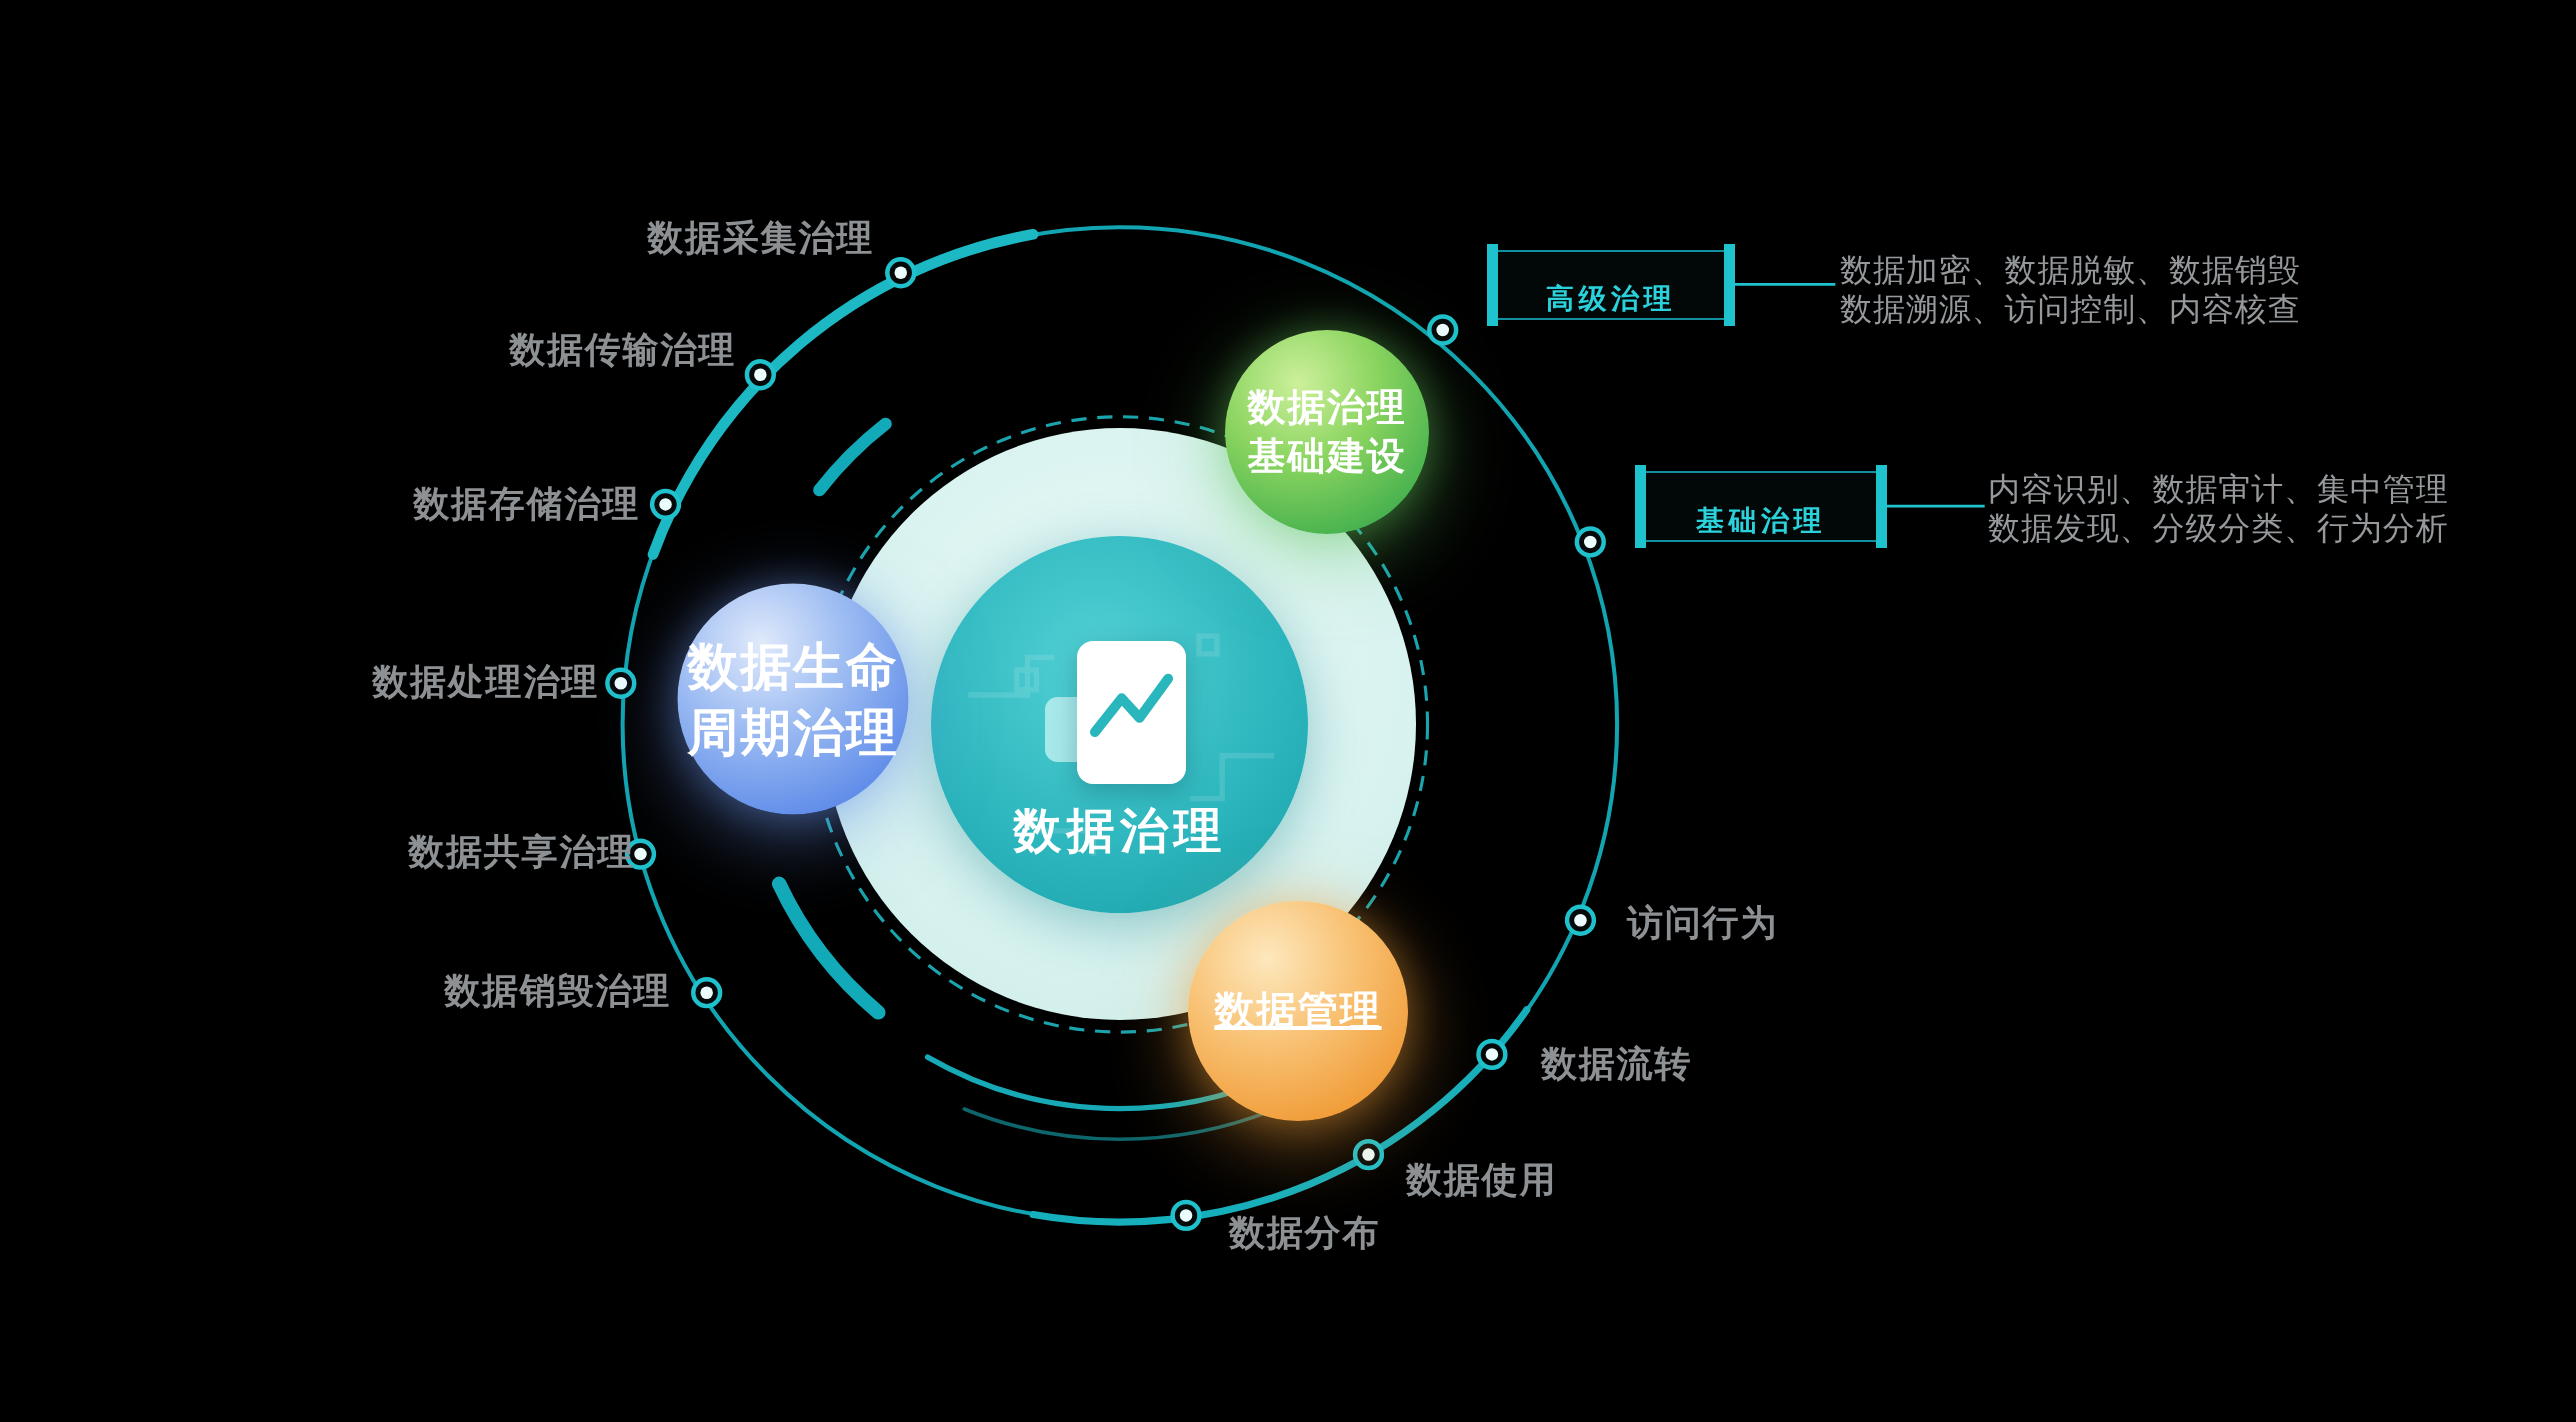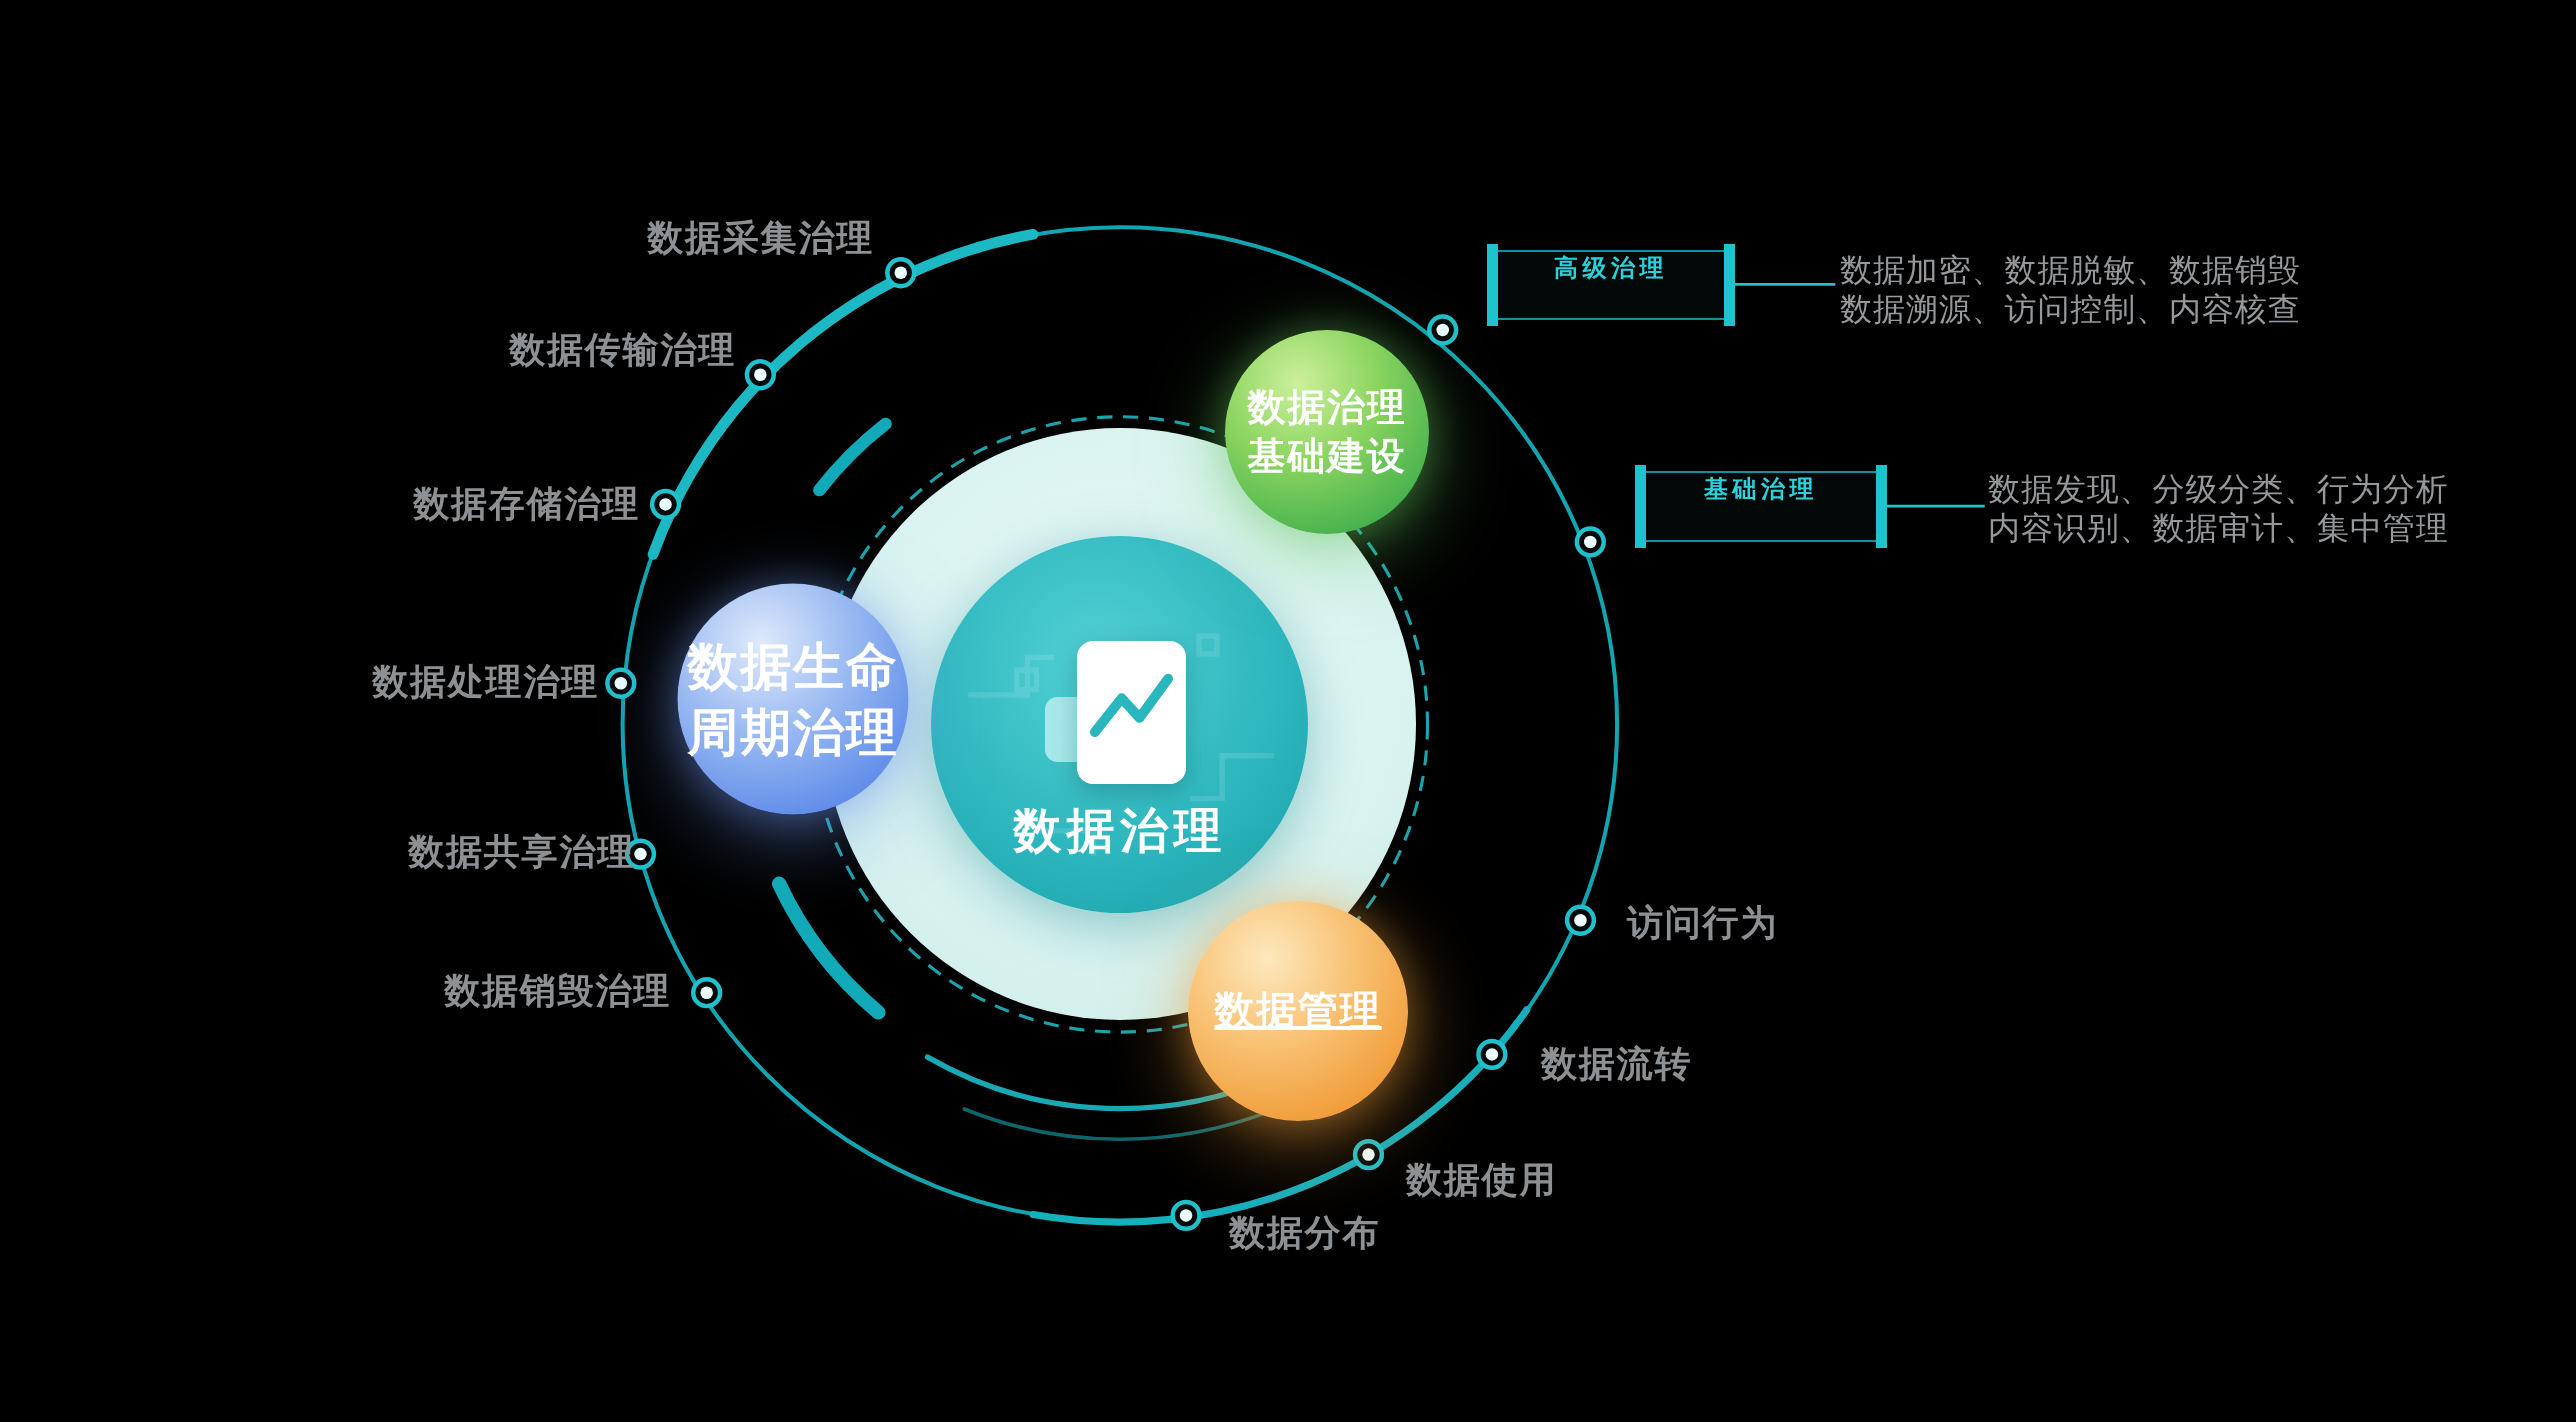--- a/index.html
+++ b/index.html
@@ -36,22 +36,22 @@
   .bubble-orange { width:220px; height:220px; font-size:40px; line-height:1.28;
             background:radial-gradient(circle at 36% 26%, #fde8bd 0%, #f8c071 42%, #f09a35 82%, #e88c25 100%);
             box-shadow:0 18px 81px rgba(240,160,60,.5), 0 0 38px rgba(240,160,60,.32); }
 
   
   .ring-label { position:absolute; color:#8d9194; font-size:36px; letter-spacing:1.8px;
             white-space:nowrap; transform:translate(0,-50%);font-weight:bold; }
   .ring-label.align-right { transform:translate(-100%,-50%); }
 
   
-  .callout-box { position:absolute; border:2.7px solid #128fa0; display:flex; align-items:flex-start;
-            justify-content:center; color:#2bd2dc; font-weight:700; font-size:24px; letter-spacing:4.5px;
+  .callout-box { position:absolute; border:2.7px solid #128fa0; display:flex; align-items:flex-end;
+            justify-content:center; color:#2bd2dc; font-weight:700; font-size:28px; letter-spacing:4.5px;
             background:rgba(8,26,28,.25); }
   .callout-box::before,.callout-box::after { content:""; position:absolute; top:-8px; bottom:-8px;
             width:11.6px; background:#1fc3ce; }
   .callout-box::before { left:-7.2px; }
   .callout-box::after  { right:-7.2px; }
   .callout-desc { position:absolute; color:#95999c; font-size:32px; line-height:39px;
             letter-spacing:0.9px; white-space:nowrap; }
   .callout-desc span { display:block; }
 </style>
 </head>
@@ -177,18 +177,18 @@
   </div>
   <div class="callout-desc" style="left:1840px; top:251px;">
     <span>数据加密、数据脱敏、数据销毁</span>
     <span>数据溯源、访问控制、内容核查</span>
   </div>
 
   <div class="callout-box" style="left:1640px; top:471px; width:242px; height:71px;">
     <span>基础治理</span>
   </div>
   <div class="callout-desc" style="left:1988px; top:470px;">
+    <span>内容识别、数据审计、集中管理</span>
     <span>数据发现、分级分类、行为分析</span>
-    <span>内容识别、数据审计、集中管理</span>
   </div>
 
 </div>
 
 
 </body></html>

